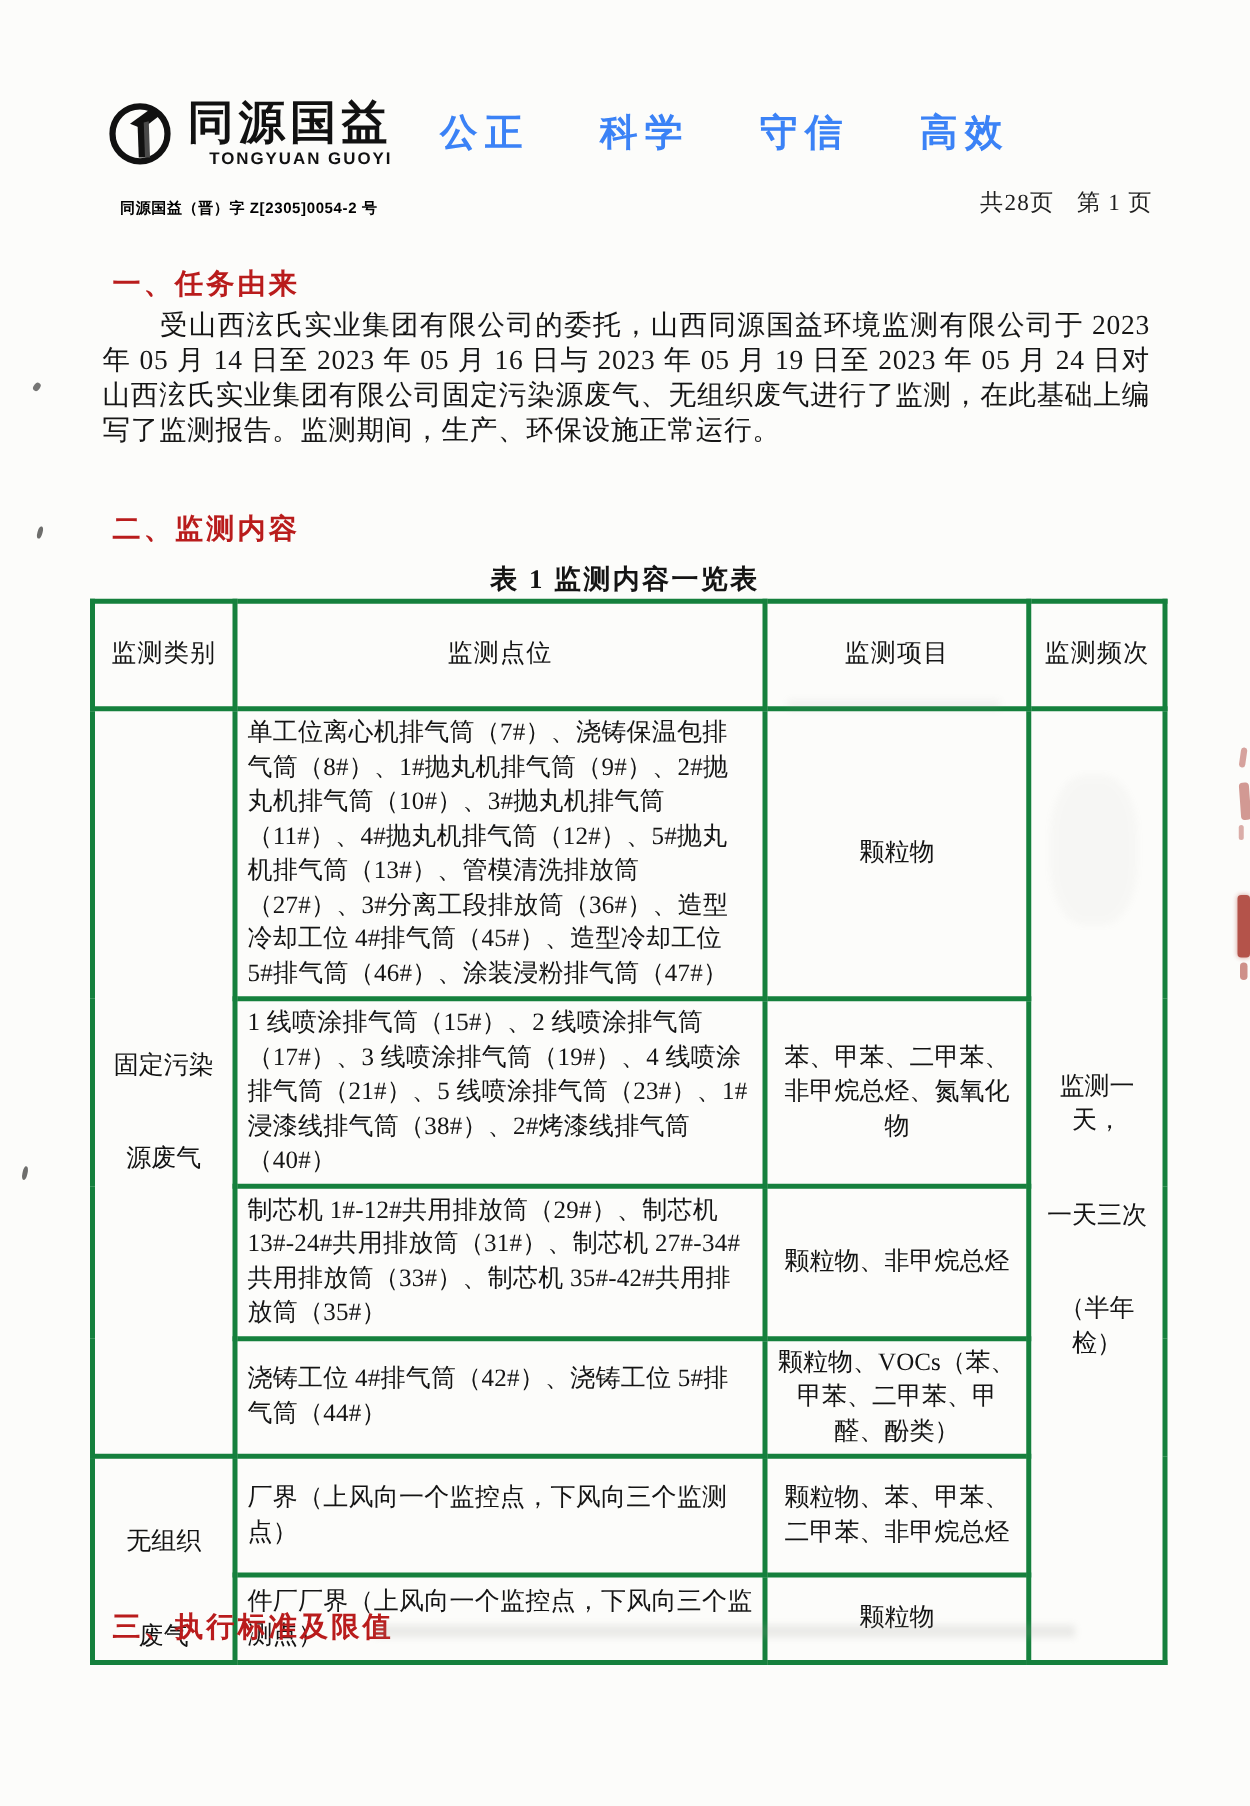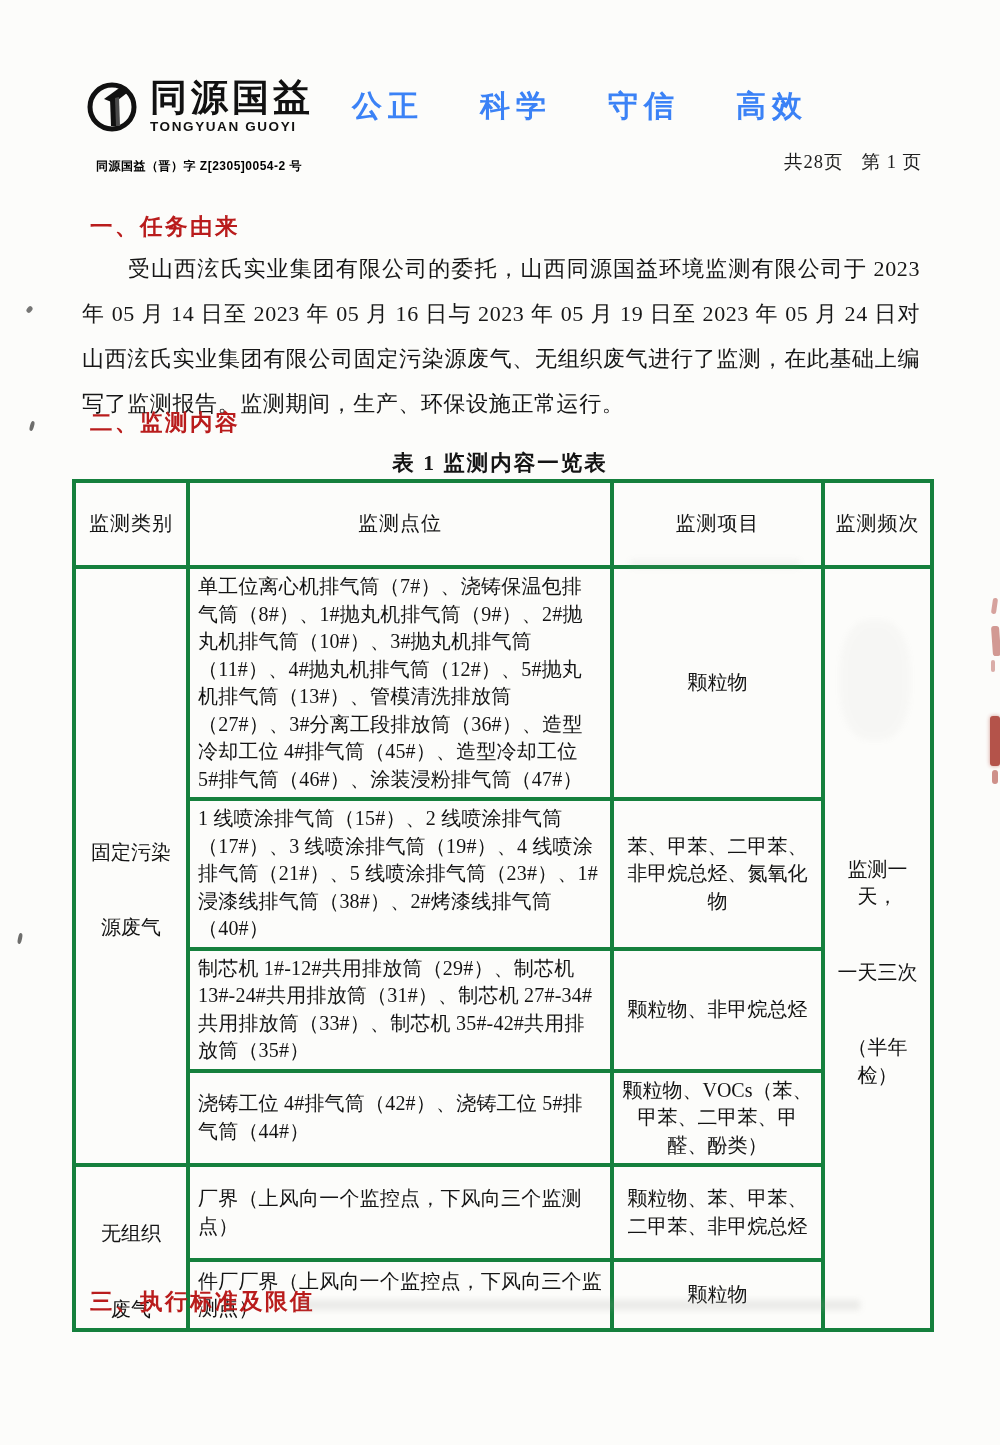--- a/index.html
+++ b/index.html
@@ -6,21 +6,21 @@
   .page{
     position:relative;
     width:1000px;height:1445px;
     margin:0 auto;
     background:#fcfcfa;
     font-family:"Liberation Serif","DejaVu Serif",serif;
     color:#1b1b1b;
     overflow:hidden;
   }
   
-  .logo-wrap{position:absolute;left:86px;top:78px;display:flex;align-items:flex-start;}
+  .logo-wrap{position:absolute;left:86px;top:78px;display:flex;align-items:flex-start;text-align:right;}
   .logo-mark{width:54px;height:56px;flex:0 0 auto;}
   .brand{margin-left:10px;}
   .brand-name{
     font-family:"Liberation Sans","DejaVu Sans",sans-serif;
     font-size:37px;font-weight:800;letter-spacing:4px;line-height:40px;color:#111;
   }
   .brand-sub{
     font-family:"Liberation Sans","DejaVu Sans",sans-serif;
     font-size:13.5px;font-weight:700;letter-spacing:1.6px;color:#111;margin-top:1px;
   }
@@ -38,21 +38,21 @@
     position:absolute;right:78px;top:149px;
     font-size:18.5px;color:#1d1d1d;letter-spacing:1px;display:flex;gap:18px;
   }
   
   .sec-title{
     position:absolute;left:90px;
     font-size:22.5px;font-weight:700;letter-spacing:2.5px;color:#b91c1c;
   }
   .para{
     position:absolute;left:82px;top:246px;width:838px;
-    font-size:22px;line-height:45px;text-align:justify;
+    font-size:22px;line-height:28px;text-align:justify;
     text-indent:46px;color:#161616;letter-spacing:.6px;
   }
   .table-title{
     position:absolute;left:0;right:0;top:448px;text-align:center;
     font-size:21.5px;font-weight:700;letter-spacing:2px;color:#141414;
   }
   
   table.mon{
     position:absolute;left:72px;top:479px;
     width:858px;border-collapse:collapse;table-layout:fixed;

